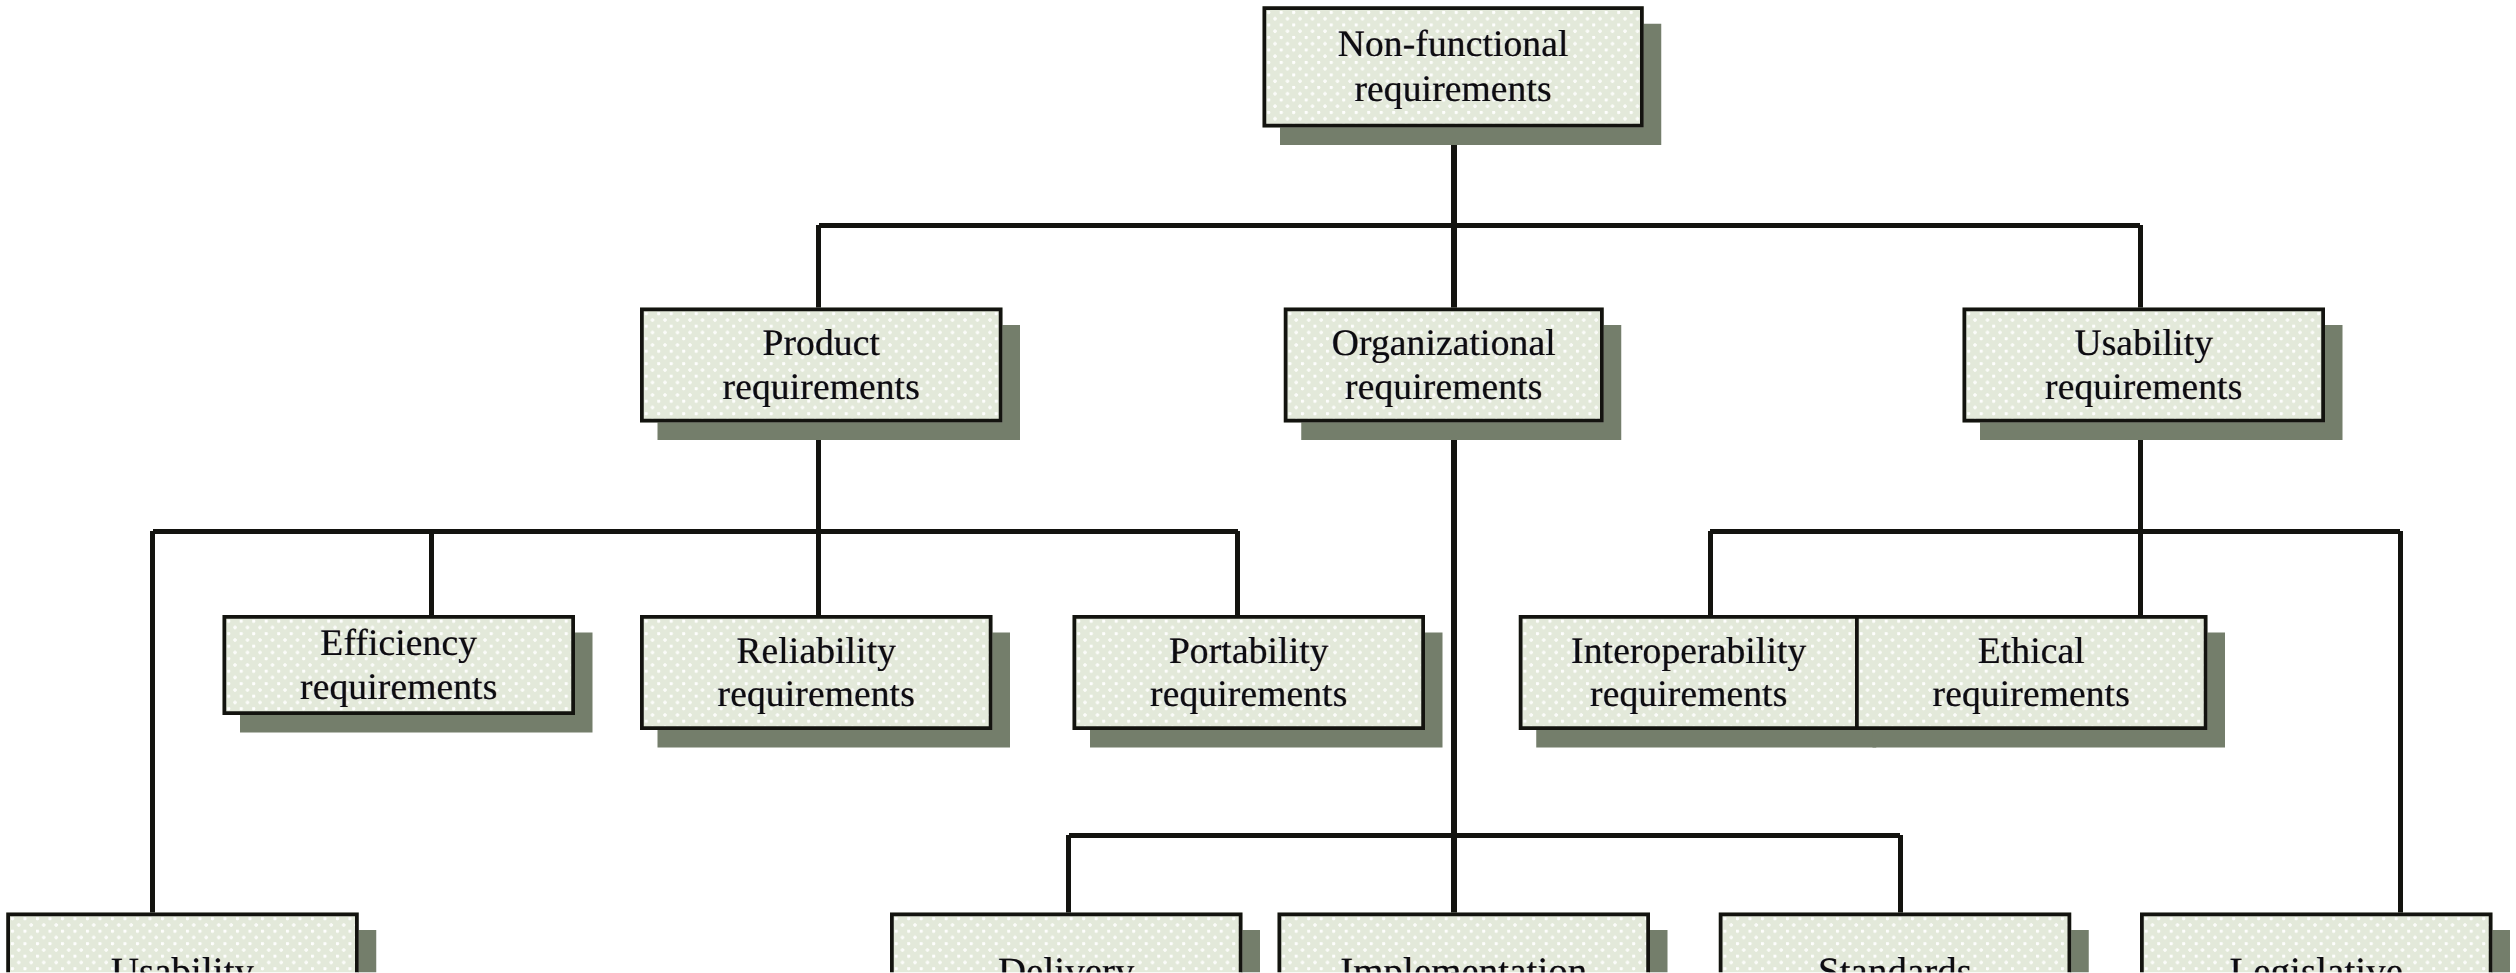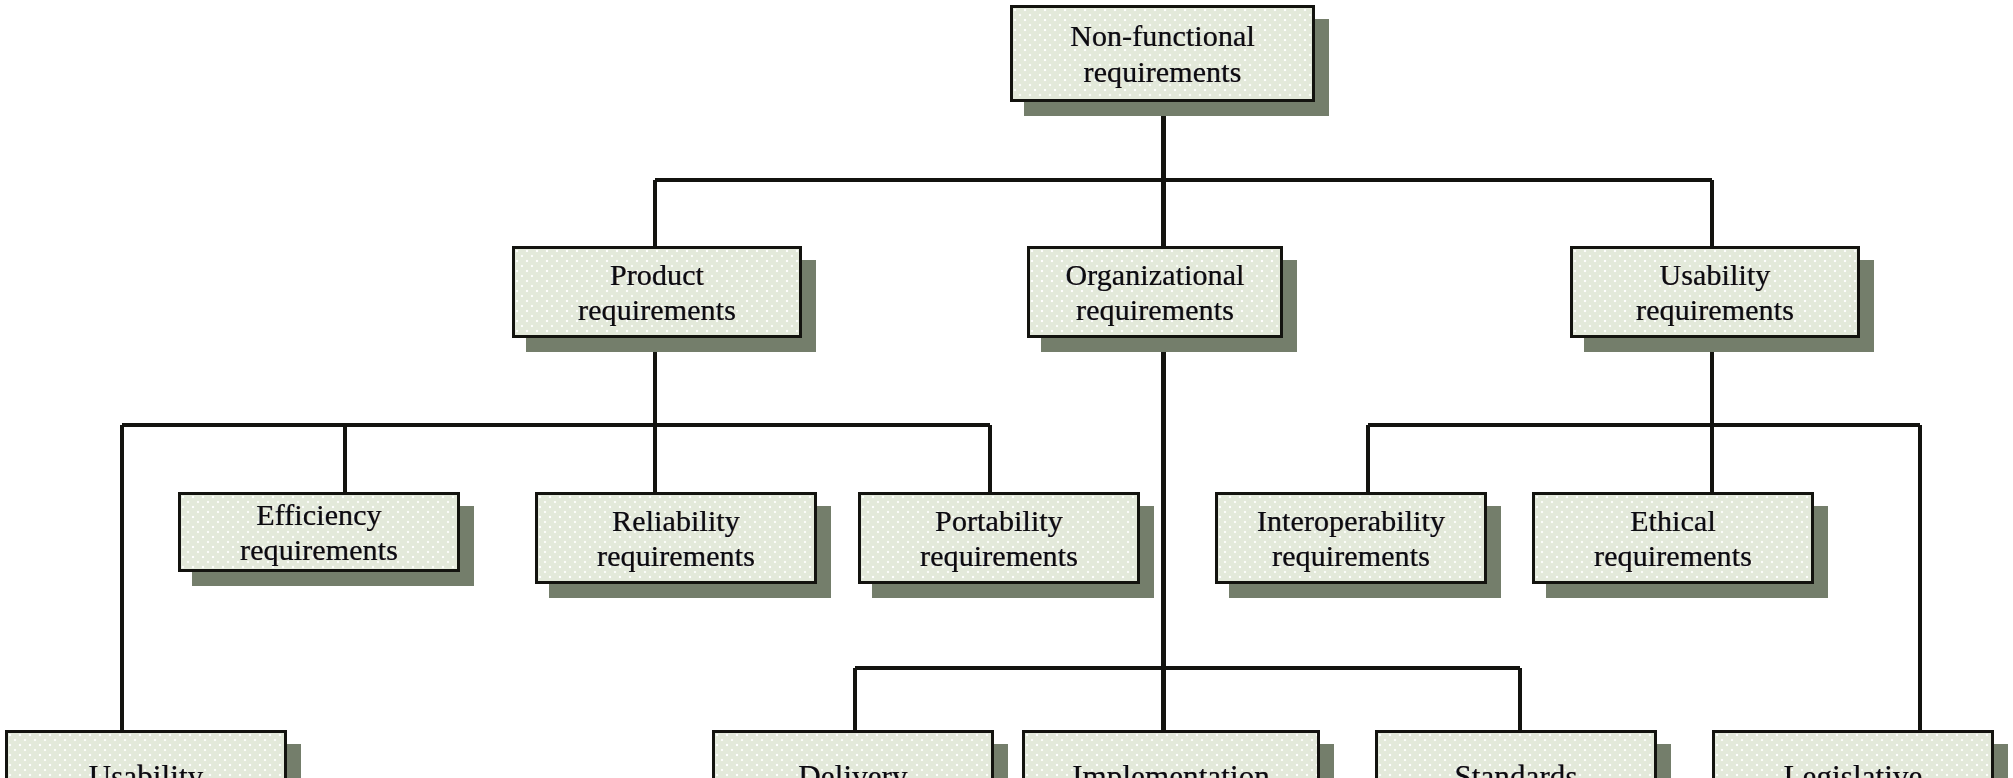--- a/index.html
+++ b/index.html
@@ -114,36 +114,36 @@
   <div class="node" style="left:1570px; top:246px; width:290px; height:92px;">
     <span class="label">Usability
 requirements</span>
   </div>
 
   <div class="node" style="left:178px; top:492px; width:282px; height:80px;">
     <span class="label">Efficiency
 requirements</span>
   </div>
 
-  <div class="node" style="left:512px; top:492px; width:282px; height:92px;margin-left:23px;">
+  <div class="node" style="left:512px; top:492px; width:282px; height:92px;">
     <span class="label">Reliability
 requirements</span>
   </div>
 
   <div class="node" style="left:845px; top:492px; width:282px; height:92px;margin-left:13px;">
     <span class="label">Portability
 requirements</span>
   </div>
 
   <div class="node" style="left:1215px; top:492px; width:272px; height:92px;">
     <span class="label">Interoperability
 requirements</span>
   </div>
 
-  <div class="node" style="left:1532px; top:492px; width:282px; height:92px;">
+  <div class="node" style="left:1484px; top:492px; width:282px; height:92px;">
     <span class="label">Ethical
 requirements</span>
   </div>
 
   <div class="node one-line clipped" style="left:5px; top:730px; width:282px; height:92px;">
     <span class="label">Usability</span>
   </div>
 
   <div class="node one-line clipped" style="left:712px; top:730px; width:282px; height:92px;">
     <span class="label">Delivery</span>

